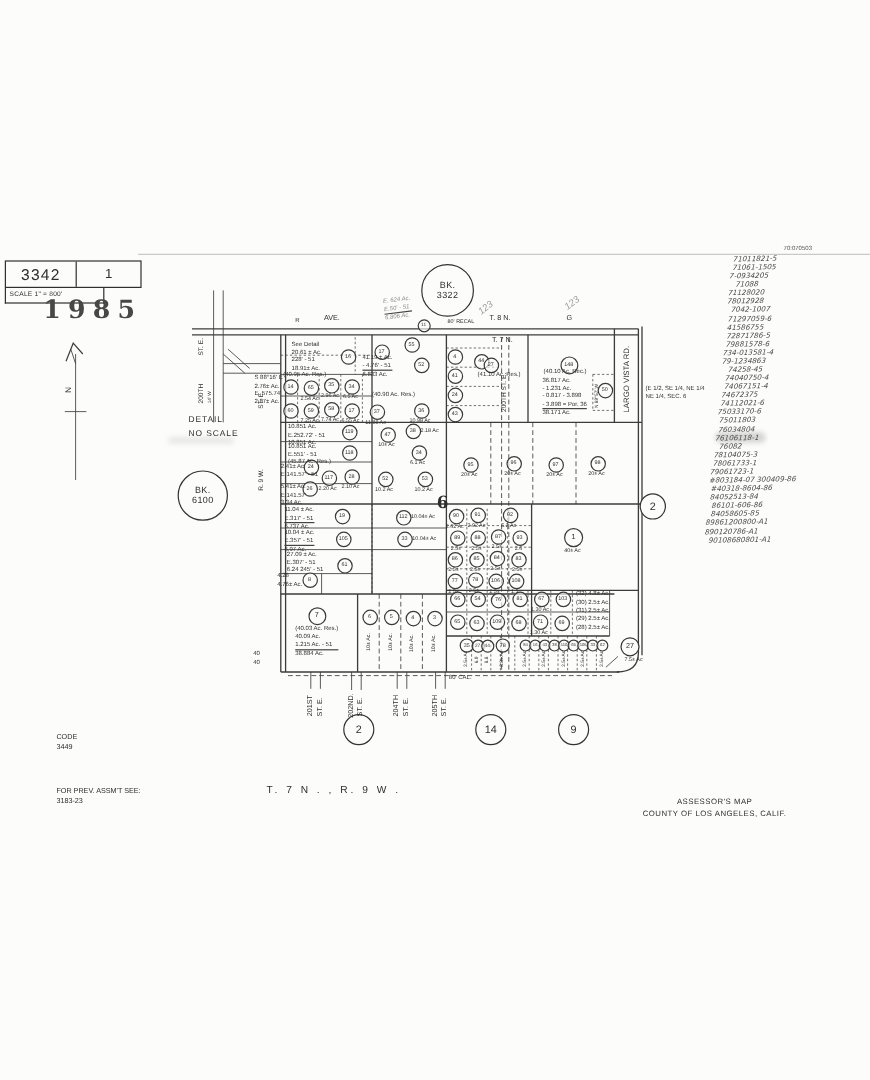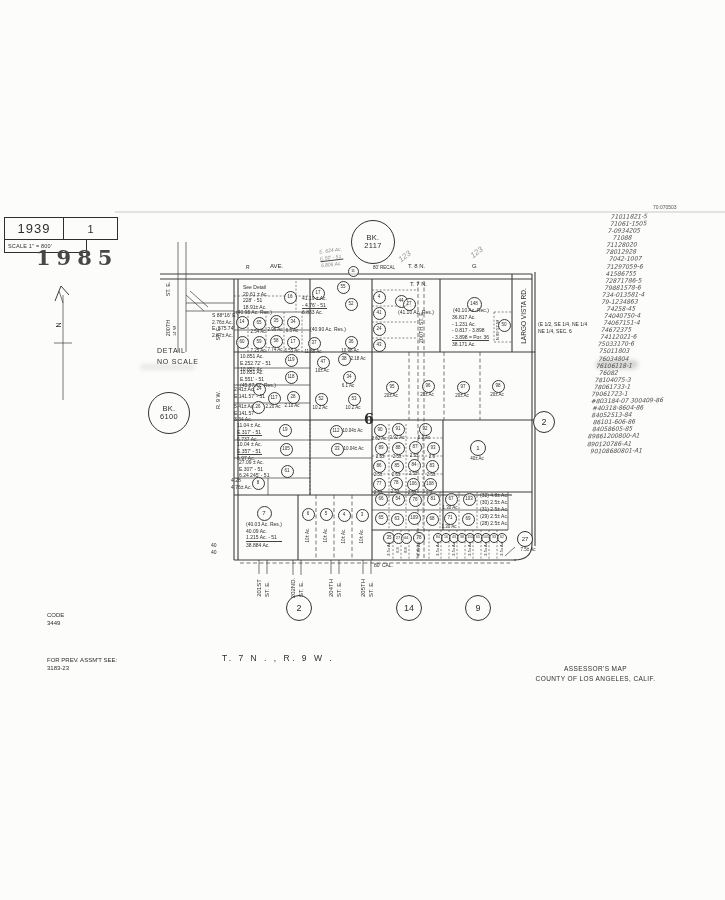--- a/index.html
+++ b/index.html
@@ -155,32 +155,32 @@
         <path d="M457,530 V560"></path>
       <path d="M465,530 V560"></path>
         <path d="M473,530 V560"></path>
         <path d="M481,530 V560"></path>
         <path d="M489,530 V560"></path>
       <path d="M497,530 V560"></path>
     </g>
   </svg>
 
   <div class="sheetbox">
-    <div class="c1">1939</div>
+    <div class="c1">3342</div>
     <div class="c2">1</div>
   </div>
   <div class="scalebox">SCALE 1" = 800'</div>
   <div class="stamp1991">1985</div>
   <div class="serial">70:070503</div>
 
   <div class="vtext" style="left:58px;top:325px;transform:translate(-50%,-50%) rotate(-90deg);font-size:7px;">N</div>
 
   <div class="bk" style="left:351px;top:220px;width:42px;height:42px;">
     <span>BK.</span>
-    <span>2117</span>
+    <span>3322</span>
   </div>
   <div class="bk" style="left:148px;top:392px;width:40px;height:40px;">
     <span>BK.</span>
     <span>6100</span>
   </div>
 
   <div class="detailtitle">
     <div>DETAIL</div>
     <div>NO SCALE</div>
   </div>

